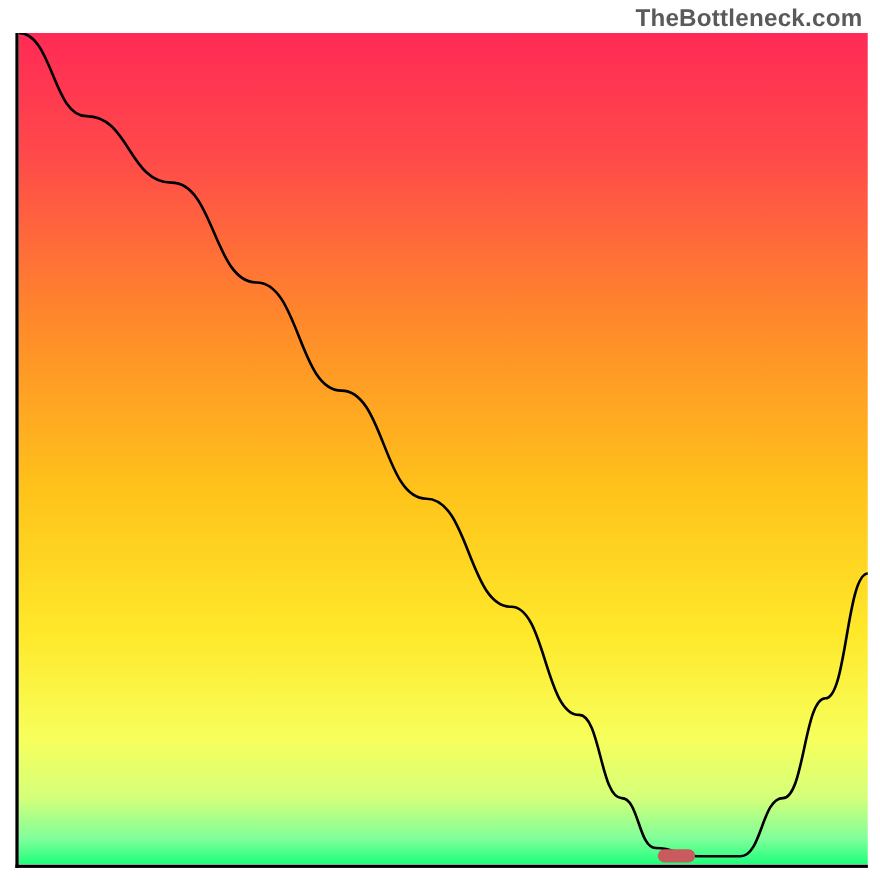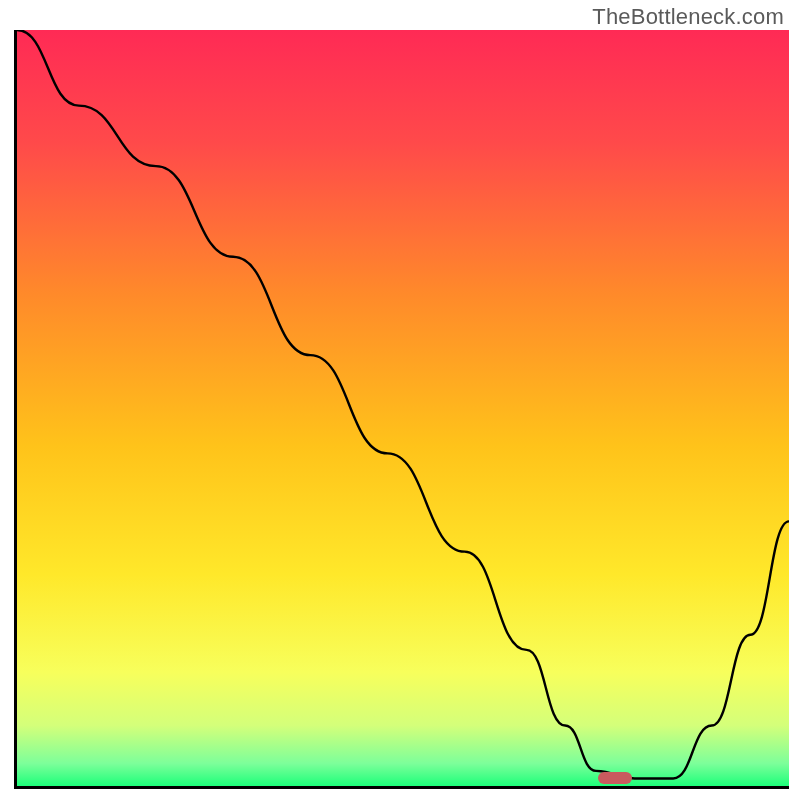--- a/index.html
+++ b/index.html
@@ -13,21 +13,21 @@
   .chart-container {
     position: relative;
     width: 800px;
     height: 800px;
   }
   .watermark {
     position: absolute;
     top: 4px;
     right: 16px;
     font-size: 22px;
-    font-weight: 400;
+    font-weight: 700;
     color: #5a5a5a;
     letter-spacing: 0.2px;
     z-index: 10;
   }
   .plot-area {
     position: absolute;
     left: 14px;
     top: 30px;
     width: 772px;
     height: 756px;

